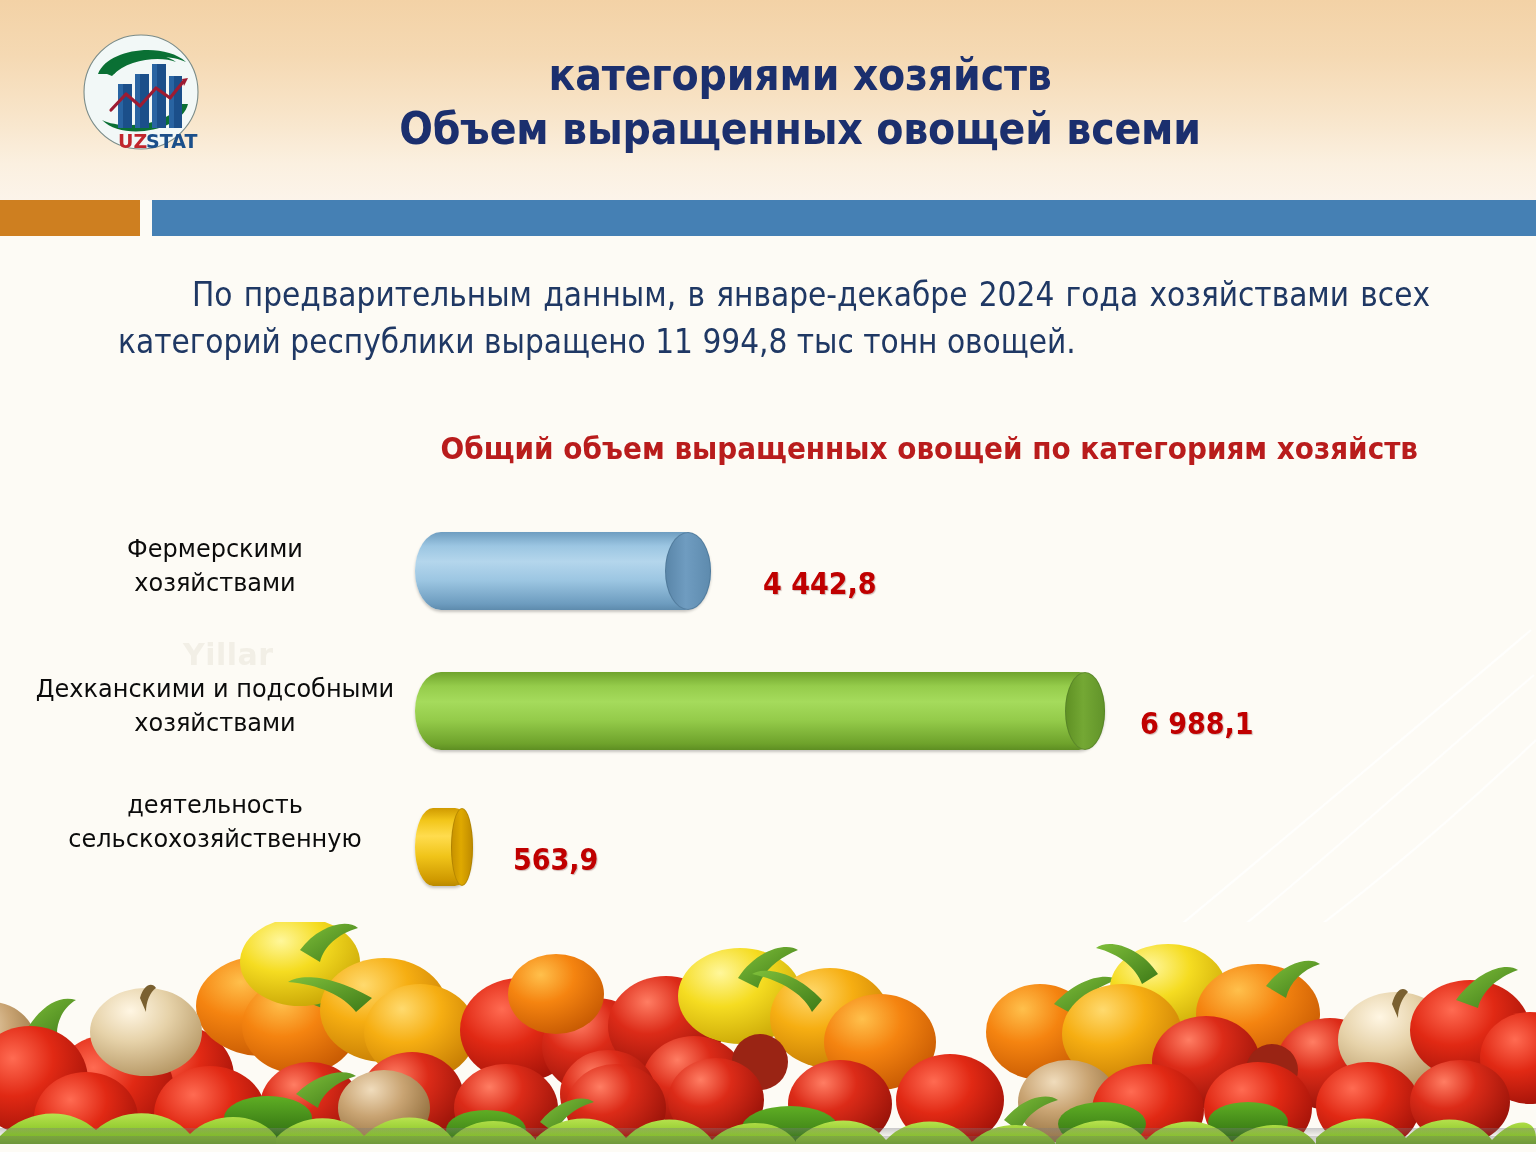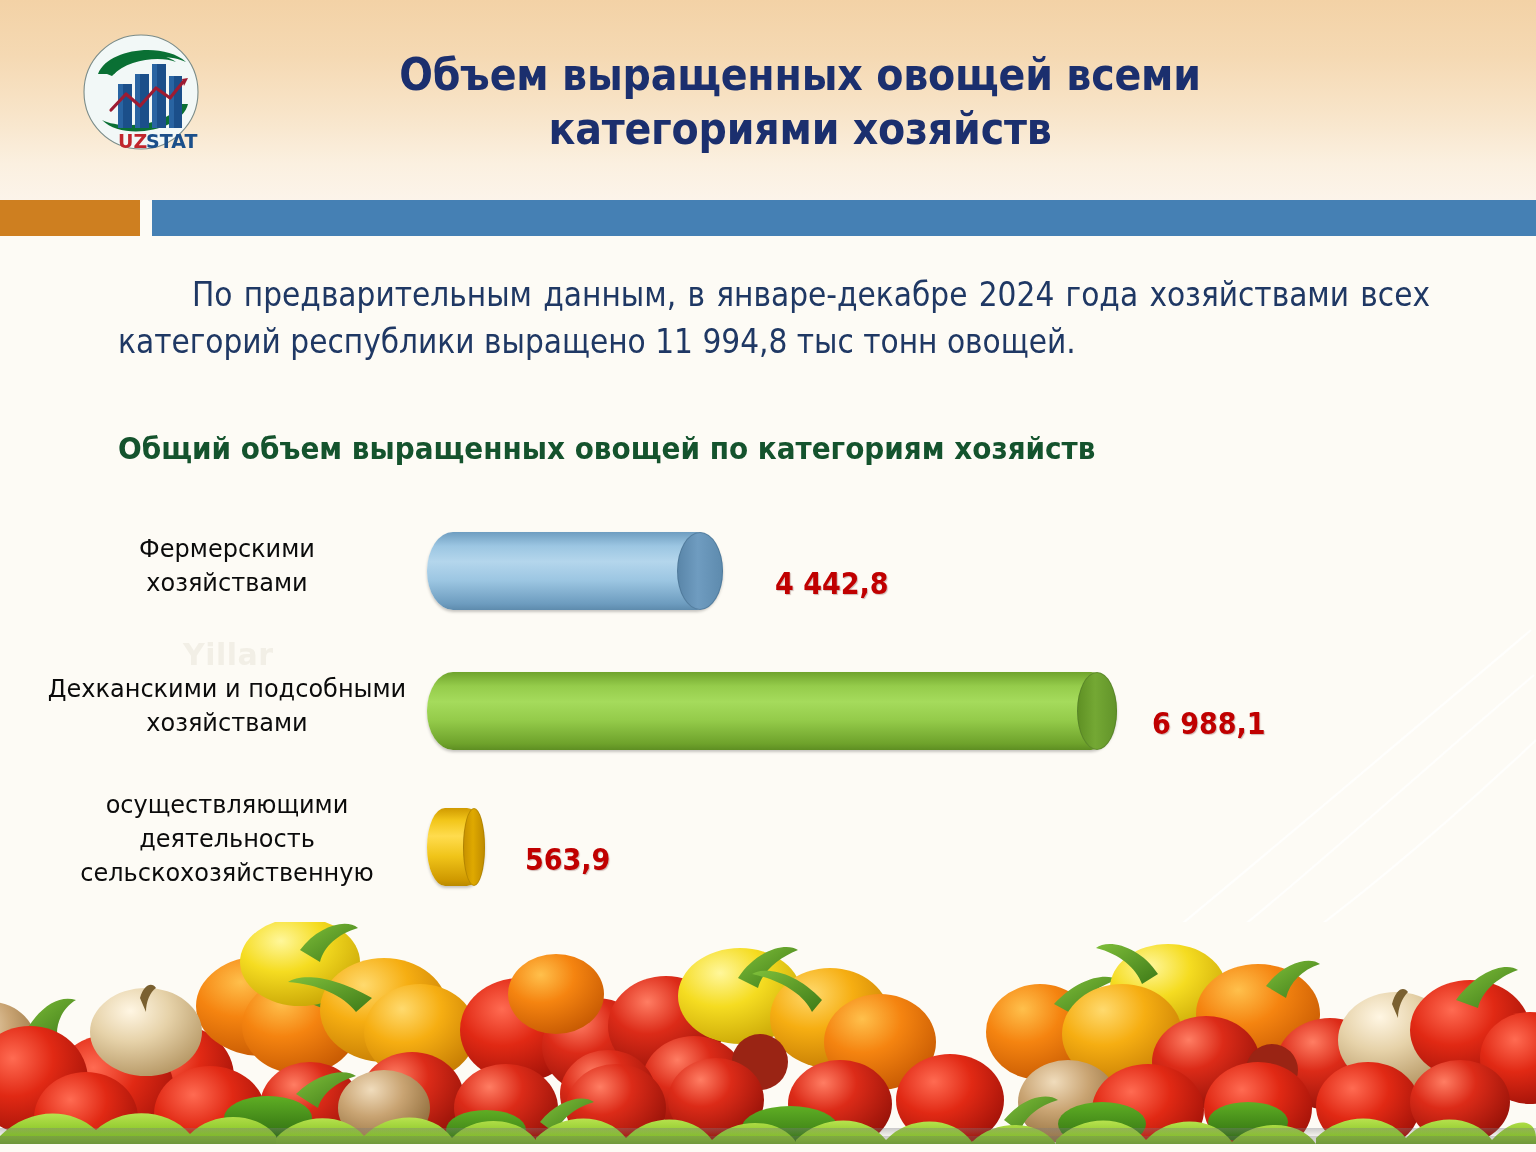--- a/index.html
+++ b/index.html
@@ -99,22 +99,22 @@
     text-align: justify;
     text-indent: 74px;
   }
 
   
   .chart-caption {
     position: absolute;
     left: 118px;
     top: 428px;
     width: 1300px;
-    text-align: left;
-    color: #14532d;
+    text-align: right;
+    color: #b91c1c;
     font-family: "DejaVu Sans Condensed", "Liberation Sans Narrow", "Liberation Sans", sans-serif;
     font-weight: bold;
     font-size: 31px;
     line-height: 1.3;
   }
 
   
   .watermark {
     position: absolute;
     left: 183px;
@@ -122,21 +122,21 @@
     font-size: 30px;
     font-weight: bold;
     color: #F2EFE6;
     letter-spacing: .5px;
     font-family: "DejaVu Sans", "Liberation Sans", sans-serif;
   }
 
   
   .chart {
     position: absolute;
-    left: 12px;
+    left: 0;
     top: 510px;
     width: 1393px;
     height: 420px;
   }
   .row {
     position: absolute;
     left: 0;
     width: 1536px;
   }
   .row-label {
@@ -232,22 +232,22 @@
       </g>
 
       <polyline points="33,78 48,62 62,74 78,56 92,66 105,50" fill="none" stroke="#9E1B32" stroke-width="3.2" stroke-linejoin="round" stroke-linecap="round"></polyline>
       <polygon points="104,47 110,46 106,54" fill="#9E1B32"></polygon>
 
       <text x="40" y="116" font-family="'DejaVu Sans','Liberation Sans',sans-serif" font-size="19" font-weight="bold" fill="#C1272D">UZ</text>
       <text x="68" y="116" font-family="'DejaVu Sans','Liberation Sans',sans-serif" font-size="19" font-weight="bold" fill="#1B4F8A">STAT</text>
     </svg>
 
     <div class="slide-title">
+      <div>категориями хозяйств</div>
       <div>Объем выращенных овощей всеми</div>
-      <div>категориями хозяйств</div>
     </div>
   </div>
 
   <div class="bar-orange"></div>
   <div class="bar-blue"></div>
 
   <div class="intro">По предварительным данным, в январе-декабре 2024 года хозяйствами всех категорий республики выращено 11 994,8 тыс тонн овощей.</div>
 
   <div class="chart-caption">
     <div>Общий объем выращенных овощей по категориям хозяйств</div>
@@ -288,21 +288,20 @@
         <div class="cyl-cap" style="width:40px;
                     background:linear-gradient(to right, #5F9124 0%, #74A834 45%, #62942A 100%);
                     border:1px solid rgba(80,120,40,.55);box-sizing:border-box;"></div>
       </div>
 
       <div class="value" style="left:1140px;top:48px;">6 988,1</div>
     </div>
 
     <div class="row" style="top:268px;height:150px;">
       <div class="row-label" style="top:10px;">
-        <div>осуществляющими</div>
         <div>деятельность</div>
         <div>сельскохозяйственную</div>
       </div>
 
       <div class="cyl" style="top:30px;width:58px;height:78px;">
         <div class="cyl-body" style="border-radius:18px / 50%;
                     background:linear-gradient(to bottom,
                       #D09A00 0%, #F2C61A 16%, #FFDC4E 36%, #F0C419 62%, #CF9900 92%, #B98A00 100%);
                     box-shadow:0 2px 3px rgba(0,0,0,.22);"></div>
         <div class="cyl-cap" style="width:22px;

